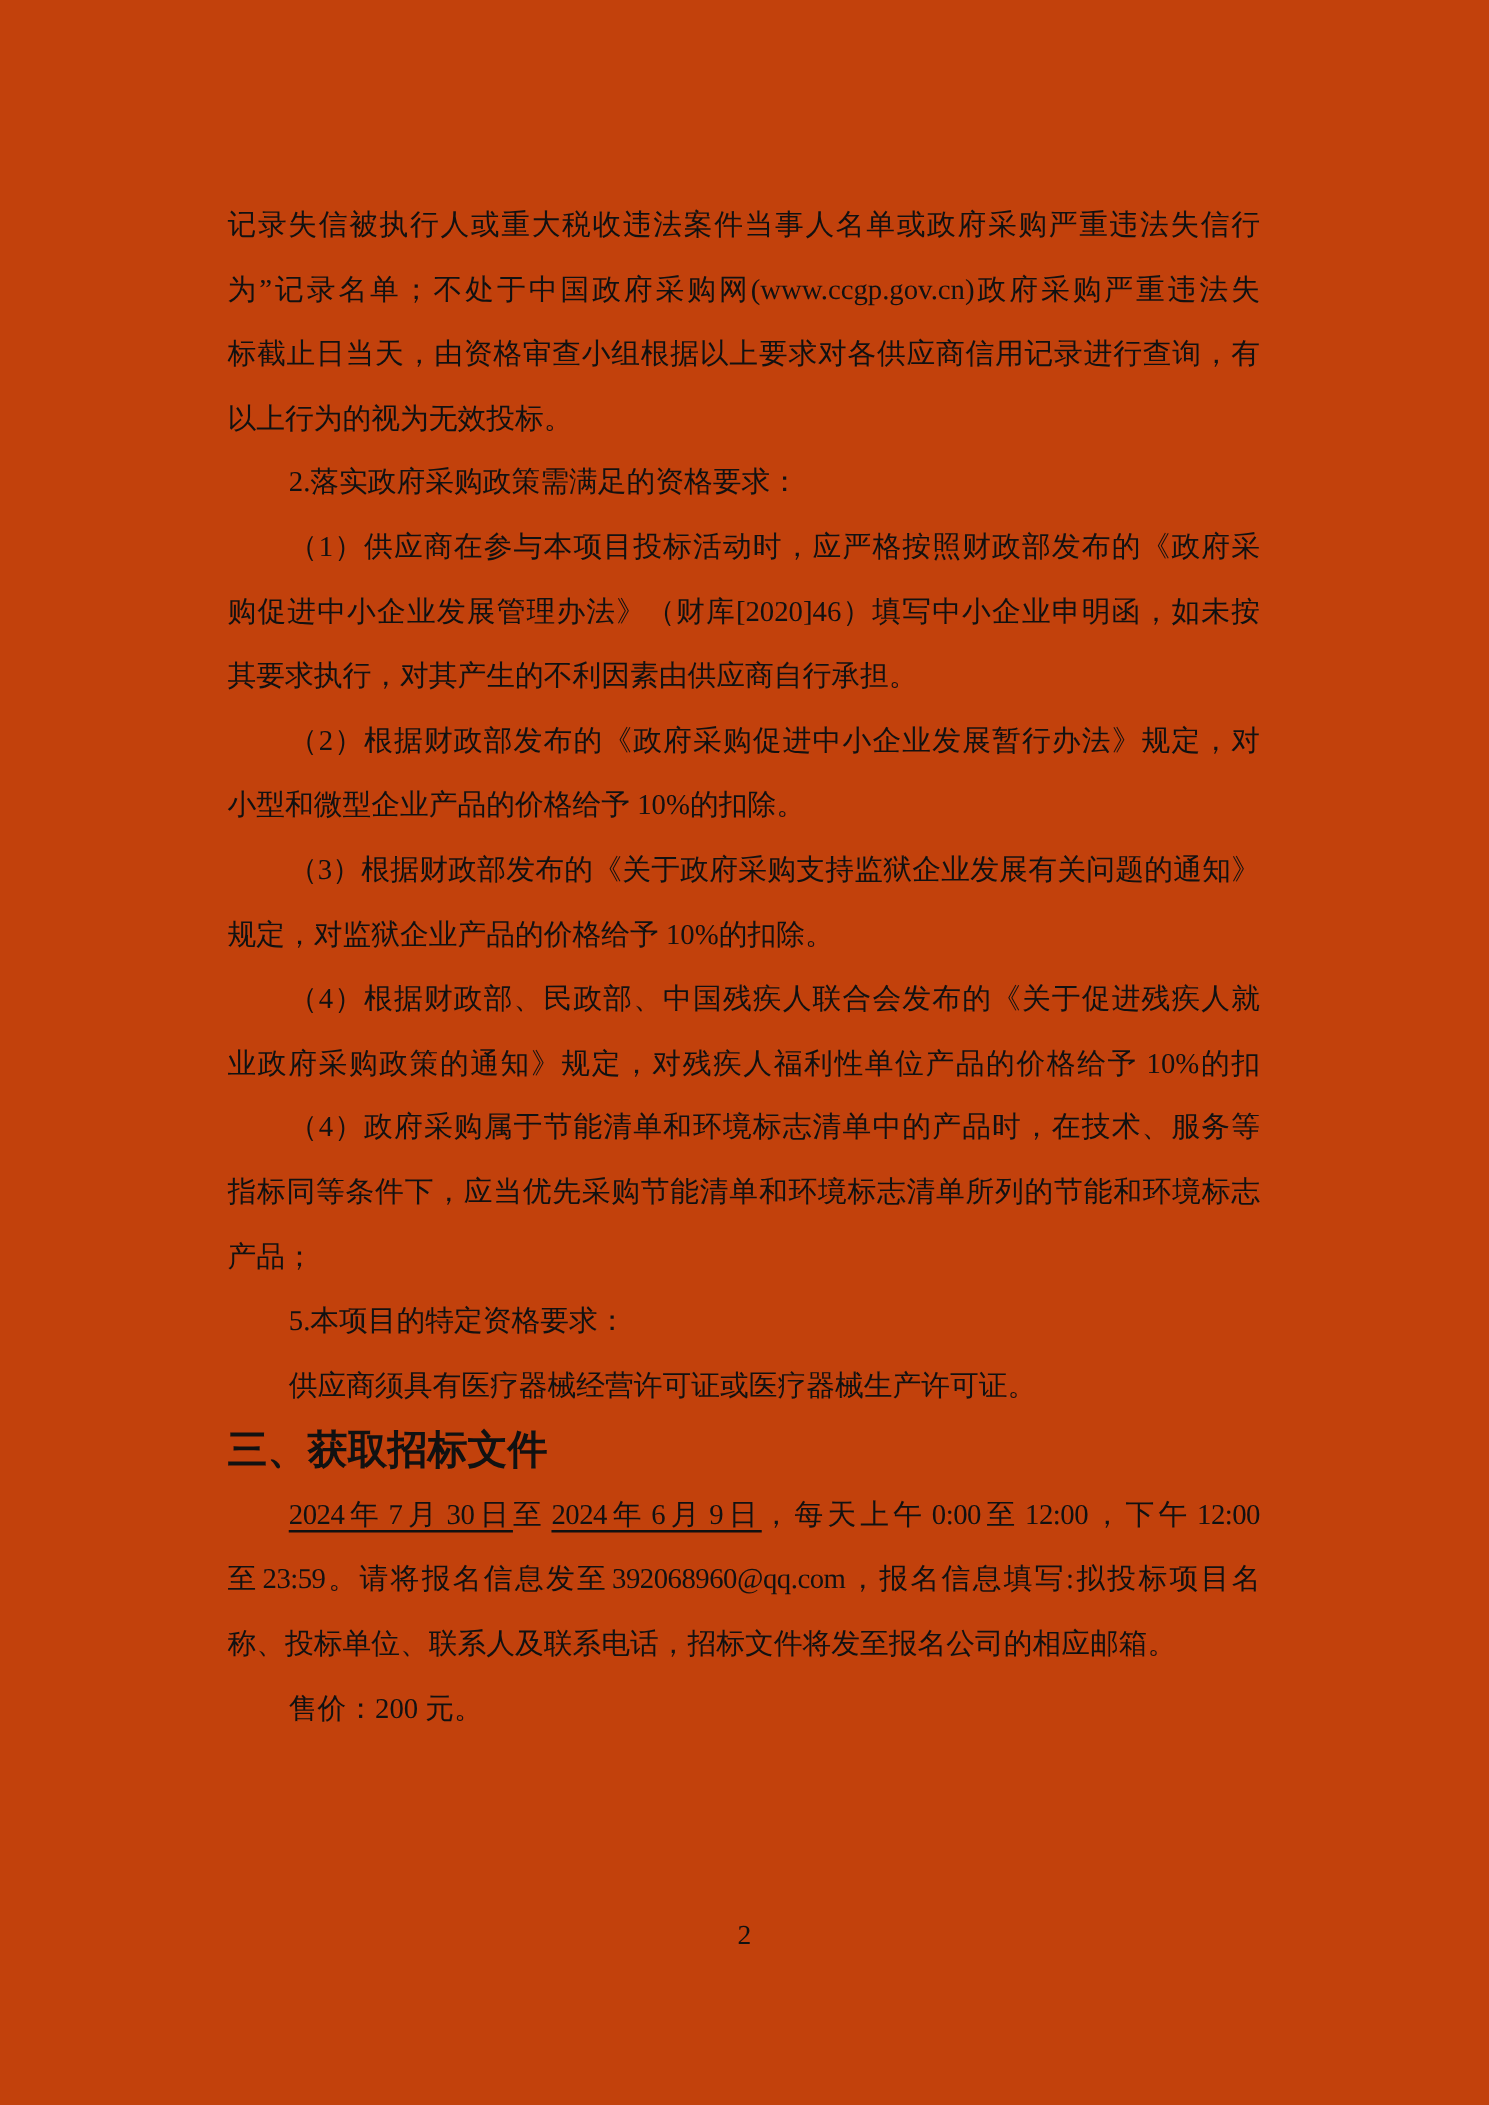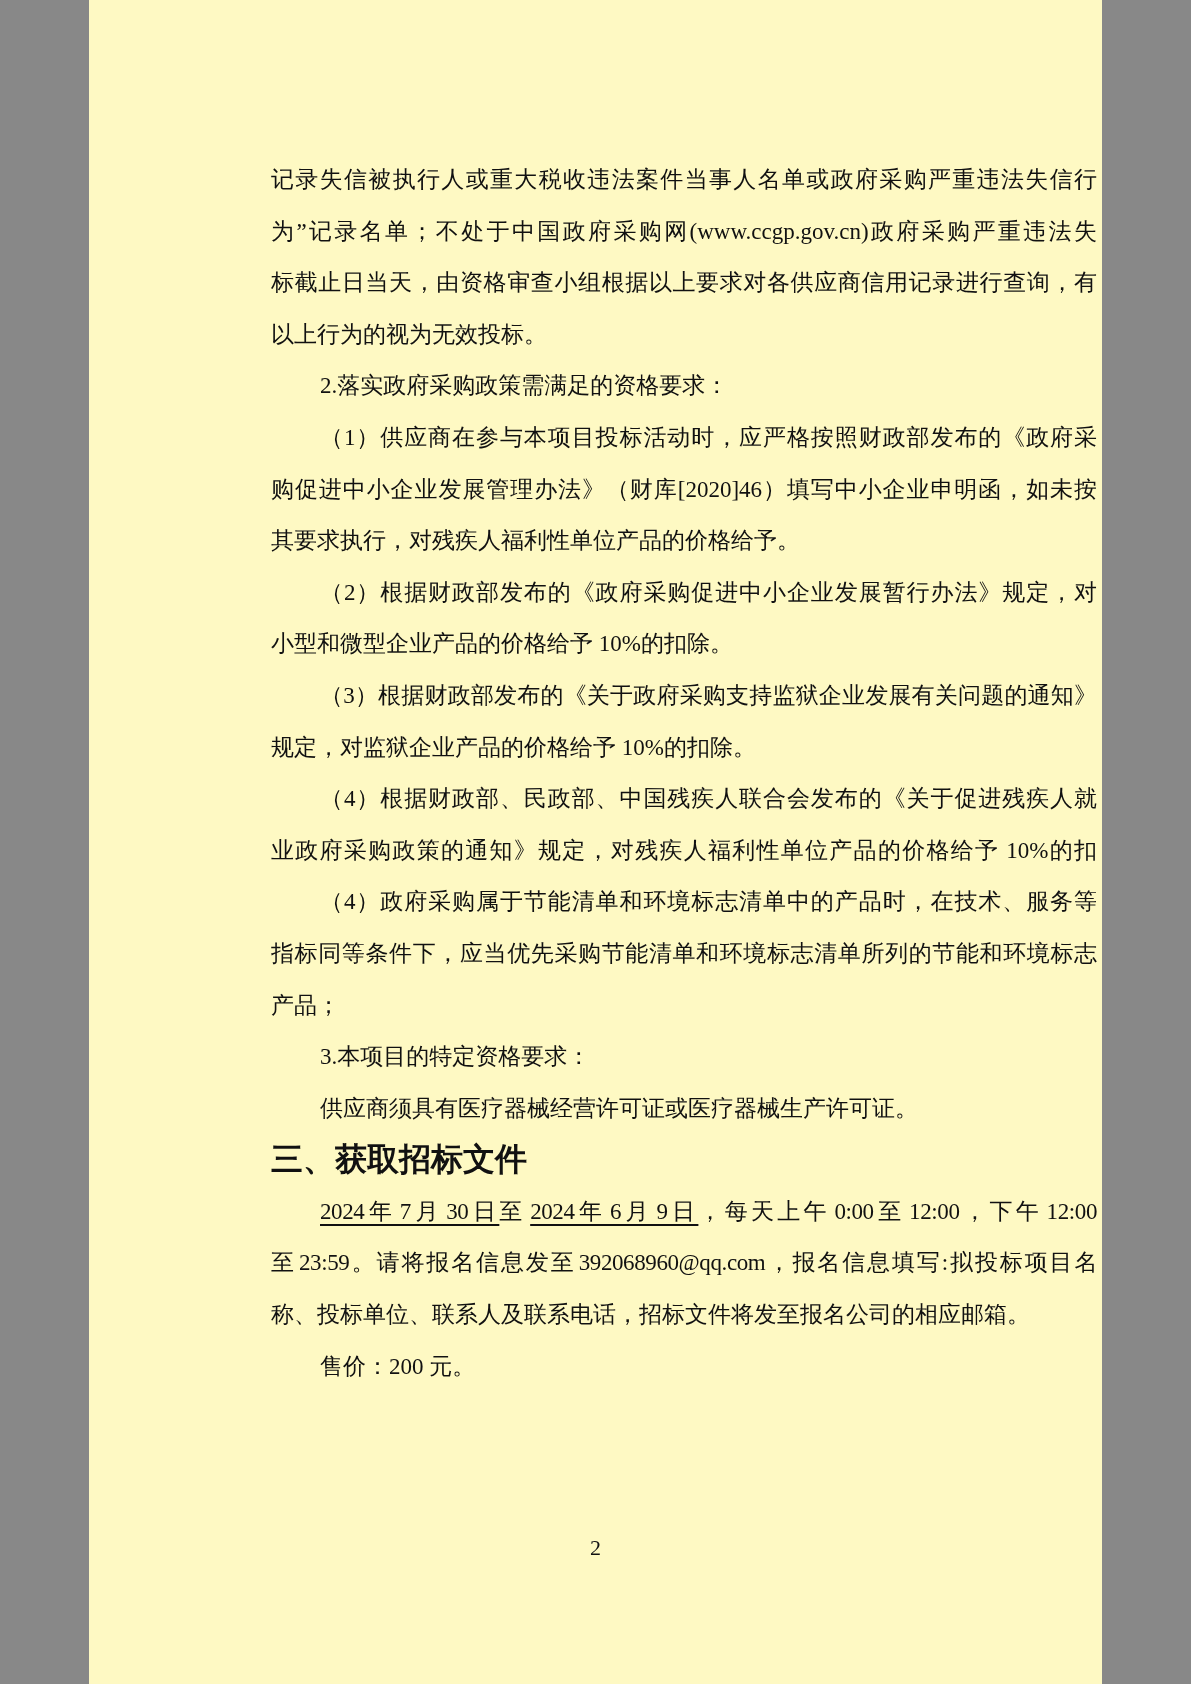--- a/index.html
+++ b/index.html
@@ -1,21 +1,21 @@
 <!DOCTYPE html>
 <html><head>
 <meta charset="utf-8">
 <style>
   html,body { margin:0; padding:0; }
   body { background:#888; }
   .page {
     position:relative;
-    width:1013px; height:1684px;
+    width:1191px; height:1684px;
     margin:0 auto;
-    background:#fef9c3;
+    background:#c2410c;
     overflow:hidden;
   }
   .content {
     position:absolute;
     left:182px; top:154px;
     width:826px;
   }
   .line {
     font-family:"Liberation Serif","DejaVu Serif",serif;
     font-size:23px;
@@ -52,31 +52,31 @@
 
 <div class="page">
   <div class="content" id="content">
       <div class="line just">记录失信被执行人或重大税收违法案件当事人名单或政府采购严重违法失信行</div>
       <div class="line just">为”记录名单；不处于中国政府采购网(www.ccgp.gov.cn)政府采购严重违法失</div>
       <div class="line just">标截止日当天，由资格审查小组根据以上要求对各供应商信用记录进行查询，有</div>
       <div class="line">以上行为的视为无效投标。</div>
       <div class="line indent">2.落实政府采购政策需满足的资格要求：</div>
       <div class="line indent just">（1）供应商在参与本项目投标活动时，应严格按照财政部发布的《政府采</div>
       <div class="line just">购促进中小企业发展管理办法》（财库[2020]46）填写中小企业申明函，如未按</div>
-      <div class="line">其要求执行，对残疾人福利性单位产品的价格给予。</div>
+      <div class="line">其要求执行，对其产生的不利因素由供应商自行承担。</div>
       <div class="line indent just">（2）根据财政部发布的《政府采购促进中小企业发展暂行办法》规定，对</div>
       <div class="line">小型和微型企业产品的价格给予 10%的扣除。</div>
       <div class="line indent just">（3）根据财政部发布的《关于政府采购支持监狱企业发展有关问题的通知》</div>
       <div class="line">规定，对监狱企业产品的价格给予 10%的扣除。</div>
       <div class="line indent just">（4）根据财政部、民政部、中国残疾人联合会发布的《关于促进残疾人就</div>
       <div class="line just">业政府采购政策的通知》规定，对残疾人福利性单位产品的价格给予 10%的扣除。</div>
       <div class="line indent just">（4）政府采购属于节能清单和环境标志清单中的产品时，在技术、服务等</div>
       <div class="line just">指标同等条件下，应当优先采购节能清单和环境标志清单所列的节能和环境标志</div>
       <div class="line">产品；</div>
-      <div class="line indent">3.本项目的特定资格要求：</div>
+      <div class="line indent">5.本项目的特定资格要求：</div>
       <div class="line indent">供应商须具有医疗器械经营许可证或医疗器械生产许可证。</div>
       <div class="line heading">三、获取招标文件</div>
       <div class="line indent tight just"><span class="u">2024 年 7 月 30 日</span><span>至 </span><span class="u">2024 年 6 月 9 日</span><span>，每天上午 0:00 至 12:00，下午 12:00</span></div>
       <div class="line tight just">至 23:59。请将报名信息发至 392068960@qq.com，报名信息填写:拟投标项目名</div>
       <div class="line">称、投标单位、联系人及联系电话，招标文件将发至报名公司的相应邮箱。</div>
       <div class="line indent">售价：200 元。</div>
     </div>
   <div class="page-number">2</div>
 </div>
 

